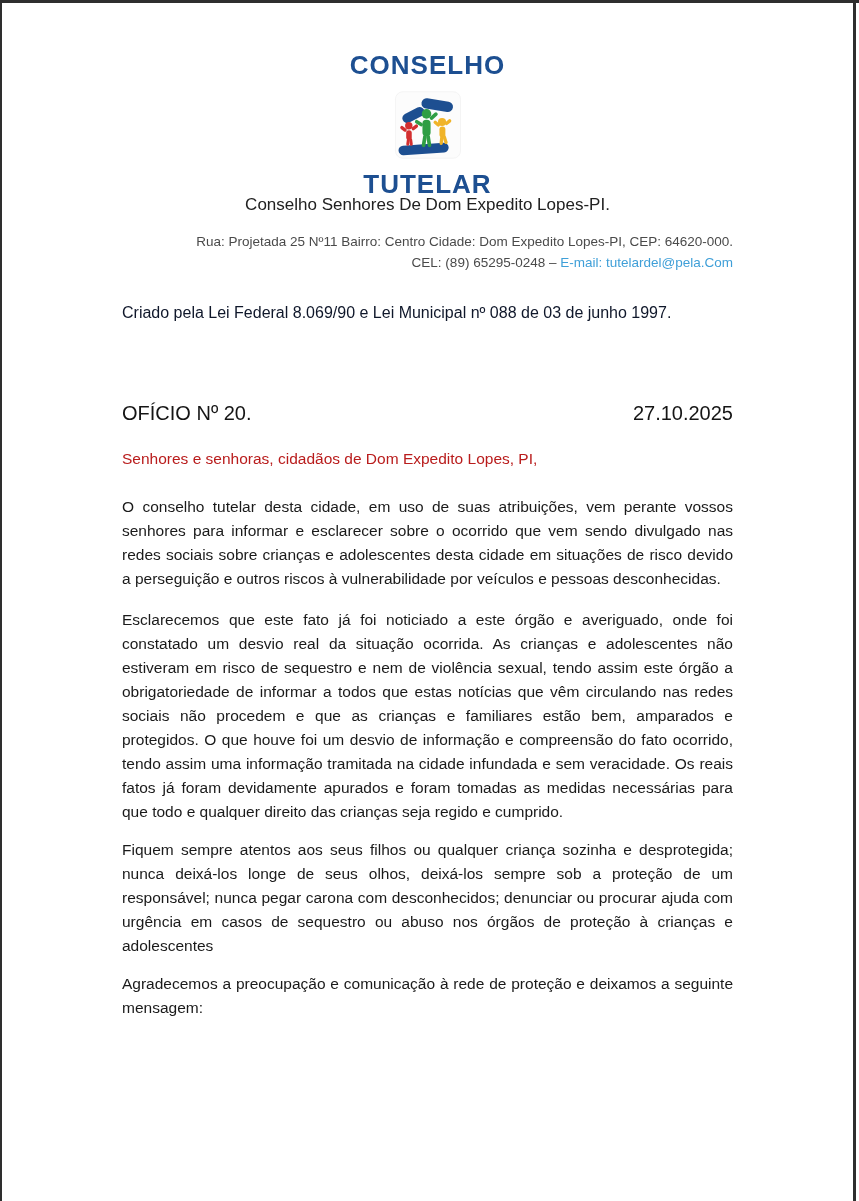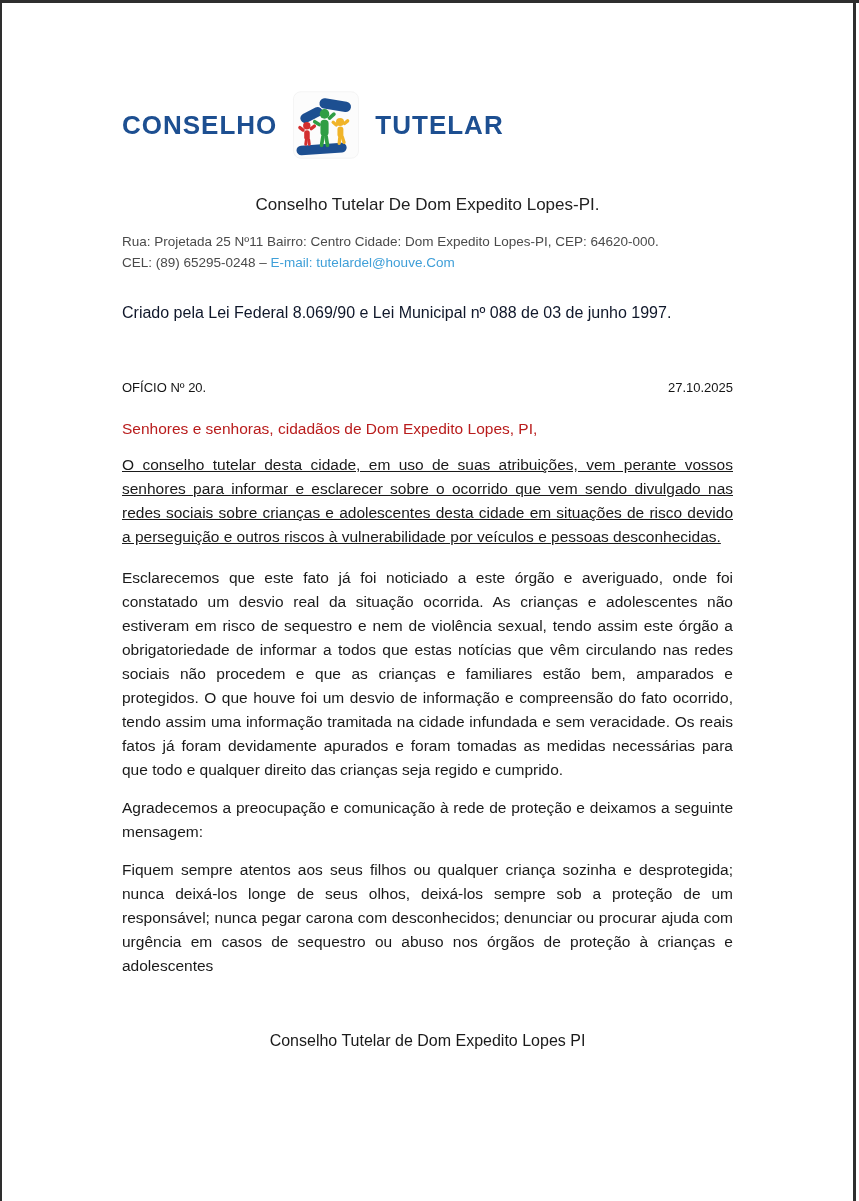--- a/index.html
+++ b/index.html
@@ -22,22 +22,23 @@
     left: 122px;
     width: 611px;
   }
 
   
   .logo-row {
     margin-top: 88px;
     height: 68px;
     display: flex;
     align-items: center;
-    justify-content: flex-start;
+    justify-content: center;
     gap: 10px;
+    flex-direction: column;
   }
   .logo-text {
     color: #1d4f91;
     font-size: 26px;
     font-weight: 800;
     letter-spacing: 1px;
   }
   .logo-icon { display: inline-block; width: 78px; height: 68px; }
   .logo-icon svg { display: block; width: 78px; height: 68px; }
 
@@ -45,61 +46,61 @@
   .doc-title {
     margin: 36px 0 0 0;
     text-align: center;
     font-size: 17px;
     font-weight: 500;
     color: #212121;
     line-height: 20px;
   }
   .address {
     margin-top: 16px;
-    text-align: left;
+    text-align: right;
     font-size: 13.5px;
     line-height: 21px;
     color: #4a4a4a;
   }
   .email-link {
     color: #3f9fd8;
     text-decoration: none;
   }
 
   .law-line {
     margin: 30px 0 0 0;
     font-size: 16px;
     line-height: 20px;
     color: #0f172a;
   }
 
   .oficio-row {
-    margin-top: 57px;
+    margin-top: 79px;
     display: flex;
     justify-content: space-between;
-    font-size: 13px;
+    font-size: 20px;
     color: #151515;
     text-align: right;
   }
 
   .salutation {
     margin: 22px 0 0 0;
     font-size: 15.5px;
     line-height: 24px;
     color: #b91c1c;
   }
 
   .body-par {
     margin: 14px 0 0 0;
     font-size: 15.5px;
     line-height: 24px;
     text-align: justify;
     color: #1a1a1a;
   }
-  .body-par.first { margin-top: 12px; text-decoration: underline; }
+  .body-par.first { margin-top: 24px; }
   .body-par.gap   { margin-top: 17px; }
 
   .footer-line {
     margin-top: 54px;
     text-align: center;
     font-size: 16px;
     font-weight: 500;
     color: #1a1a1a;
   }
 </style>
@@ -150,38 +151,37 @@
           <rect x="59" y="42" width="10" height="4.5" rx="2.2" transform="rotate(40 64 44)"></rect>
           <rect x="74" y="40" width="10" height="4.5" rx="2.2" transform="rotate(-40 79 42)"></rect>
           <rect x="68" y="61" width="4.5" height="12" rx="2.2" transform="rotate(6 70 67)"></rect>
           <rect x="73" y="60" width="4.5" height="12" rx="2.2" transform="rotate(-18 75 66)"></rect>
         </g>
       </svg>
     </span>
     <span class="logo-text">TUTELAR</span>
   </div>
 
-  <h1 class="doc-title">Conselho Tutelar De Dom Expedito Lopes-PI.</h1>
+  <h1 class="doc-title">Conselho Senhores De Dom Expedito Lopes-PI.</h1>
 
   <div class="address">
     <div>Rua: Projetada 25 Nº11 Bairro: Centro Cidade: Dom Expedito Lopes-PI, CEP: 64620-000.</div>
     <div>
-      <span>CEL: (89) 65295-0248 – </span><a href="#" class="email-link">E-mail: tutelardel@houve.Com</a>
+      <span>CEL: (89) 65295-0248 – </span><a href="#" class="email-link">E-mail: tutelardel@pela.Com</a>
     </div>
   </div>
 
   <p class="law-line">Criado pela Lei Federal 8.069/90 e Lei Municipal nº 088 de 03 de junho 1997.</p>
 
   <div class="oficio-row">
     <span>OFÍCIO Nº 20.</span>
     <span>27.10.2025</span>
   </div>
 
   <p class="salutation">Senhores e senhoras, cidadãos de Dom Expedito Lopes, PI,</p>
 
   <p class="body-par first">O conselho tutelar desta cidade, em uso de suas atribuições, vem perante vossos senhores para informar e esclarecer sobre o ocorrido que vem sendo divulgado nas redes sociais sobre crianças e adolescentes desta cidade em situações de risco devido a perseguição e outros riscos à vulnerabilidade por veículos e pessoas desconhecidas.</p>
   <p class="body-par gap">Esclarecemos que este fato já foi noticiado a este órgão e averiguado, onde foi constatado um desvio real da situação ocorrida. As crianças e adolescentes não estiveram em risco de sequestro e nem de violência sexual, tendo assim este órgão a obrigatoriedade de informar a todos que estas notícias que vêm circulando nas redes sociais não procedem e que as crianças e familiares estão bem, amparados e protegidos. O que houve foi um desvio de informação e compreensão do fato ocorrido, tendo assim uma informação tramitada na cidade infundada e sem veracidade. Os reais fatos já foram devidamente apurados e foram tomadas as medidas necessárias para que todo e qualquer direito das crianças seja regido e cumprido.</p>
+  <p class="body-par">Fiquem sempre atentos aos seus filhos ou qualquer criança sozinha e desprotegida; nunca deixá-los longe de seus olhos, deixá-los sempre sob a proteção de um responsável; nunca pegar carona com desconhecidos; denunciar ou procurar ajuda com urgência em casos de sequestro ou abuso nos órgãos de proteção à crianças e adolescentes</p>
   <p class="body-par">Agradecemos a preocupação e comunicação à rede de proteção e deixamos a seguinte mensagem:</p>
-  <p class="body-par">Fiquem sempre atentos aos seus filhos ou qualquer criança sozinha e desprotegida; nunca deixá-los longe de seus olhos, deixá-los sempre sob a proteção de um responsável; nunca pegar carona com desconhecidos; denunciar ou procurar ajuda com urgência em casos de sequestro ou abuso nos órgãos de proteção à crianças e adolescentes</p>
 
-  <div class="footer-line">Conselho Tutelar de Dom Expedito Lopes PI</div>
 
 </div>
 
 </body></html>

